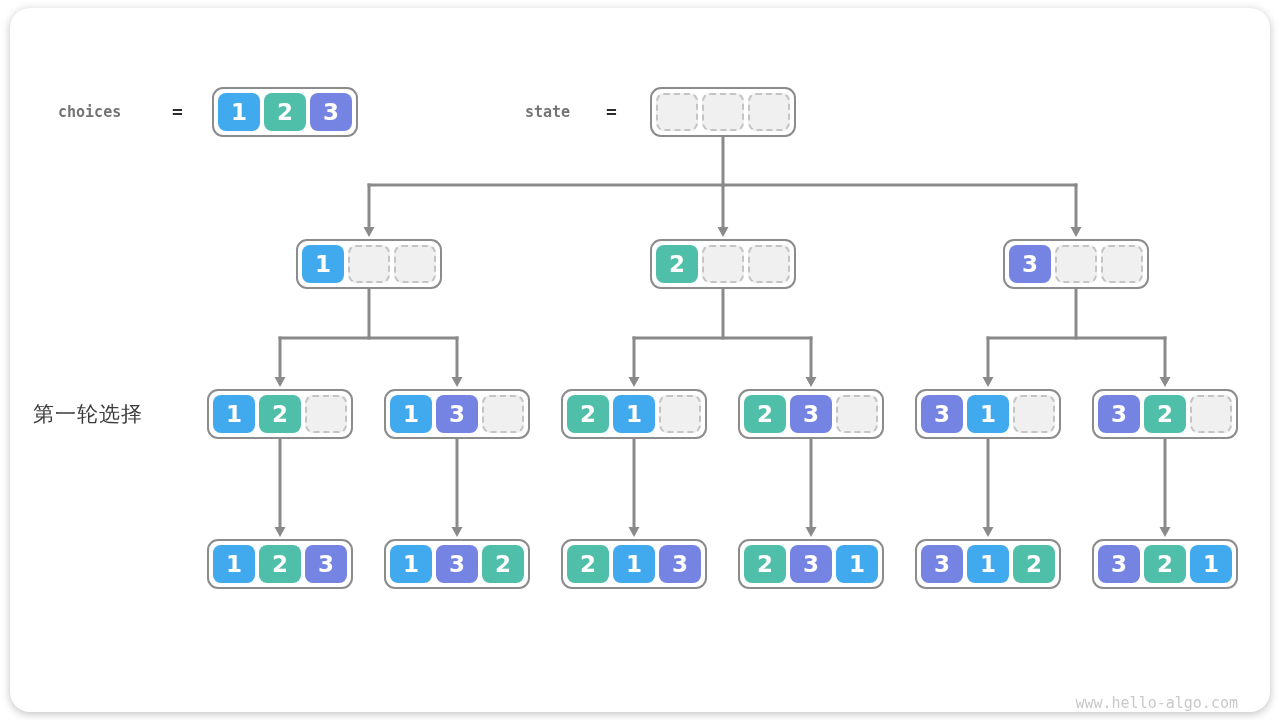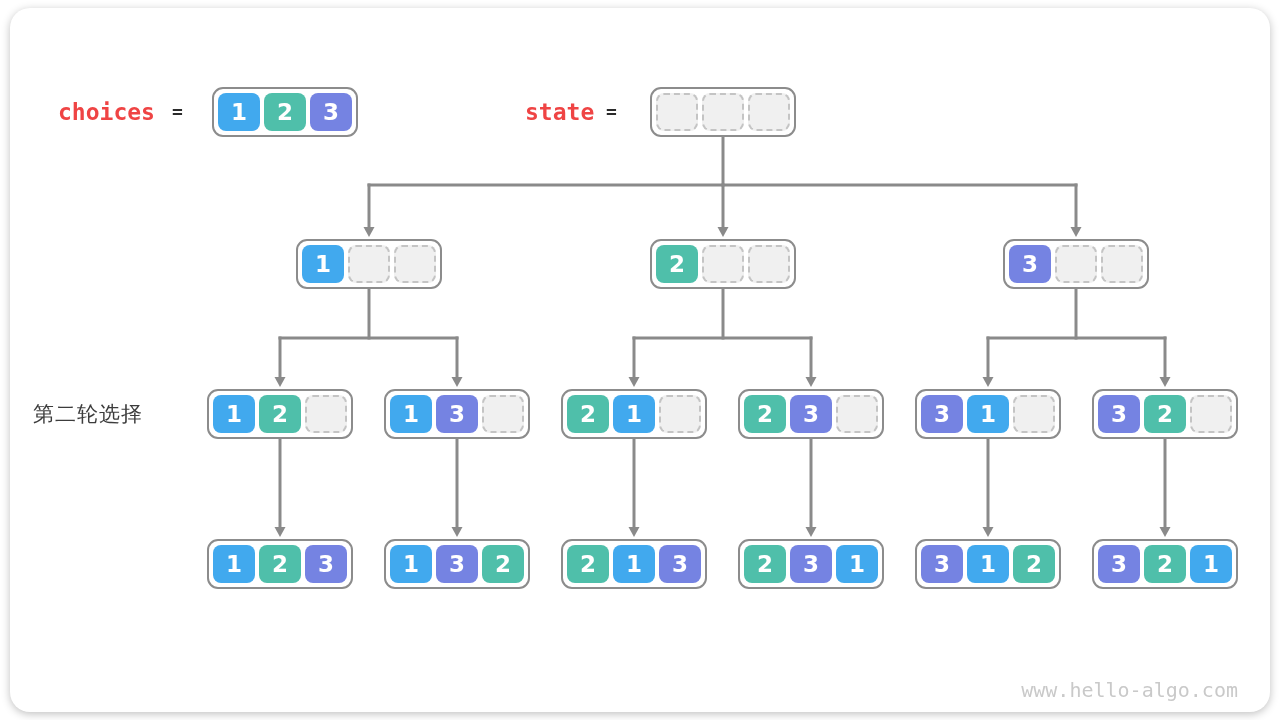--- a/index.html
+++ b/index.html
@@ -2,37 +2,37 @@
 <html><head>
 <meta charset="utf-8">
 <style>
   html,body{margin:0;padding:0;background:#ffffff;}
   .stage{position:relative;width:1280px;height:720px;overflow:hidden;
          font-family:"Liberation Sans",sans-serif;}
   .panel{position:absolute;left:10px;top:8px;right:10px;bottom:8px;
          background:#ffffff;border-radius:20px;
          box-shadow:0 2px 9px rgba(0,0,0,0.25);}
   .kw{position:absolute;font-family:"DejaVu Sans Mono","Liberation Mono",monospace;
-      font-weight:bold;font-size:23px;line-height:30px;color:#ef4444;}
+      font-weight:bold;font-size:15px;line-height:30px;color:#737373;}
   .eq{position:absolute;font-family:"DejaVu Sans Mono","Liberation Mono",monospace;
       font-weight:bold;font-size:18px;line-height:30px;color:#2b2b2b;}
   .rlabel{position:absolute;left:33px;width:170px;height:28px;
       font-size:21px;line-height:28px;color:#3c3c3c;letter-spacing:1px;}
   .abox{position:absolute;box-sizing:border-box;width:146px;height:50px;
       background:#ffffff;border:2px solid #8c8c8c;border-radius:11px;
       display:flex;gap:4px;padding:4px;}
   .cell{box-sizing:border-box;width:42px;height:38px;border-radius:8px;
       display:flex;align-items:center;justify-content:center;}
   .cell.filled{color:#ffffff;font-family:"DejaVu Sans","Liberation Sans",sans-serif;
       font-weight:bold;font-size:23px;}
   .cell.empty{background:#f0f0f0;border:2px dashed #c4c4c4;}
   #connectors{position:absolute;left:0;top:0;}
-  .watermark{position:absolute;top:678px;right:42px;
+  .watermark{position:absolute;top:694px;right:42px;
       font-family:"DejaVu Sans Mono","Liberation Mono",monospace;
-      font-size:20px;color:#c9c9c9;}
+      font-size:15px;color:#c9c9c9;}
 </style>
 </head>
 <body>
 
 <div class="stage">
   <div class="panel"></div>
 
   <svg id="connectors" width="1280" height="720">
       <line x1="723" y1="137" x2="723" y2="185" stroke="#8A8A8A" stroke-width="3" stroke-linecap="square"></line>
       <line x1="369" y1="185" x2="1076" y2="185" stroke="#8A8A8A" stroke-width="3" stroke-linecap="square"></line>
@@ -72,21 +72,21 @@
       <polygon points="982.5,527 993.5,527 988,537" fill="#8A8A8A"></polygon>
       <line x1="1165" y1="439" x2="1165" y2="528" stroke="#8A8A8A" stroke-width="3" stroke-linecap="square"></line>
       <polygon points="1159.5,527 1170.5,527 1165,537" fill="#8A8A8A"></polygon>
     </svg>
 
   <span class="kw" style="left:58px;top:97px">choices</span>
   <span class="eq" style="left:172px;top:97px">=</span>
   <span class="kw" style="left:525px;top:97px">state</span>
   <span class="eq" style="left:606px;top:97px">=</span>
 
-  <div class="rlabel" style="top:400px">第二轮选择</div>
+  <div class="rlabel" style="top:400px">第一轮选择</div>
 
   <div id="boxes">
       <div class="abox" style="left: 212px; top: 87px;">
         <div class="cell filled" style="background: rgb(65, 169, 238);">1</div>
         <div class="cell filled" style="background: rgb(79, 191, 170);">2</div>
         <div class="cell filled" style="background: rgb(117, 131, 226);">3</div>
       </div>
       <div class="abox" style="left: 650px; top: 87px;">
         <div class="cell empty"></div>
         <div class="cell empty"></div>

